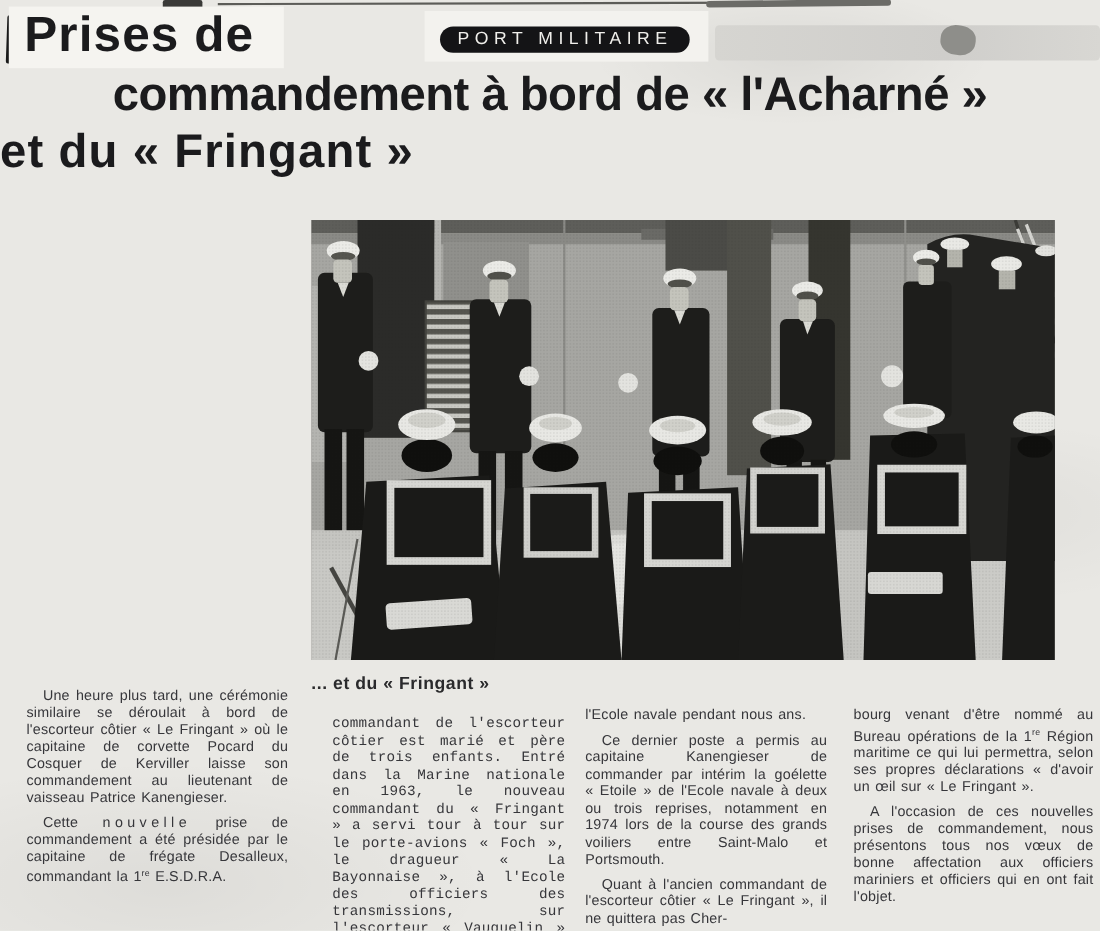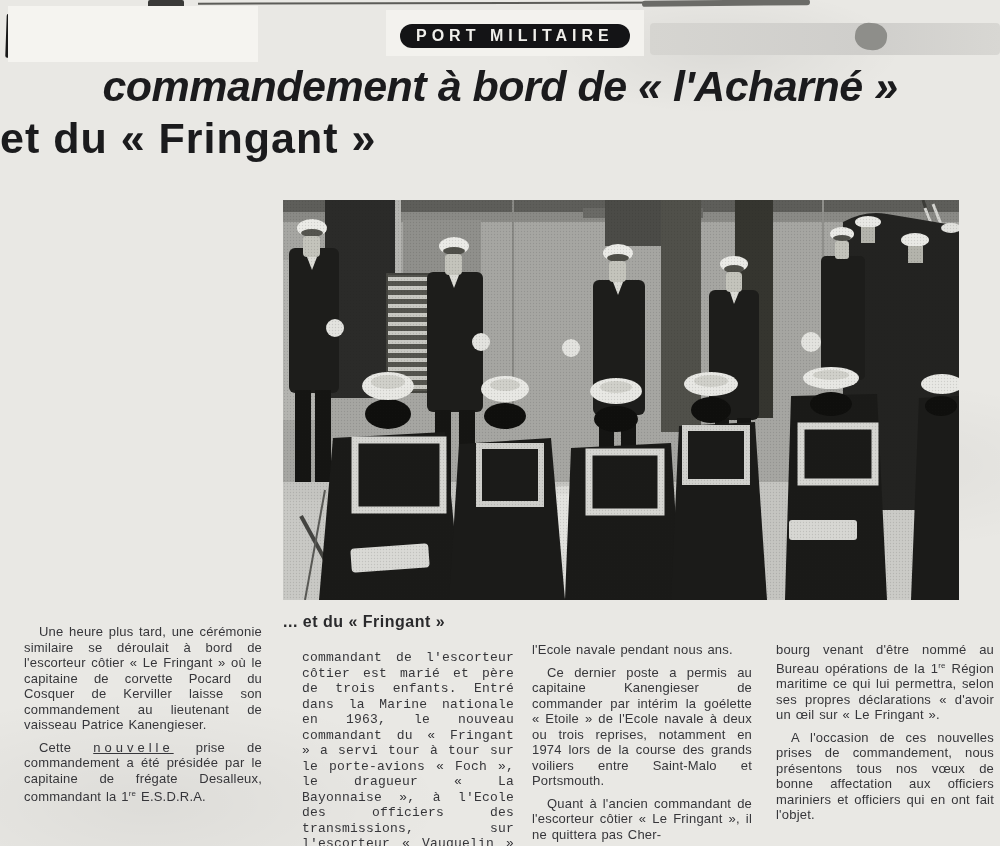--- a/index.html
+++ b/index.html
@@ -22,62 +22,63 @@
   .a-topright-bar{left:642px;top:0;width:168px;height:6px;background:#6b6b67;transform:rotate(-0.6deg);border-radius:3px;}
   .a-gray-band{left:650px;top:23px;width:350px;height:32px;background:linear-gradient(90deg,#d6d5d1,#cfcecb 60%,#d8d7d3);border-radius:4px;}
   .a-dark-smudge{left:855px;top:23px;width:32px;height:27px;background:#8e8e8a;border-radius:45%;transform:rotate(8deg);}
   .a-left-mark{left:6px;top:14px;width:13px;height:44px;background:#191919;border-radius:2px;transform:rotate(2deg);}
   .a-p-smudge{left:148px;top:0;width:36px;height:8px;background:#3a3a38;border-radius:2px;}
   
   .hl-white-1{left:8px;top:6px;width:250px;height:56px;background:#f5f4f0;}
   .hl-white-2{left:386px;top:10px;width:258px;height:46px;background:#f3f2ee;}
   .headline{position:absolute;color:#1b1b1d;font-weight:bold;white-space:nowrap;}
   .hl1{left:22px;top:5px;font-size:45px;letter-spacing:1px;}
-  .hl2{left:0;top:62px;width:1000px;text-align:center;font-size:43px;letter-spacing:-0.5px;font-style:italic;}
+  .hl2{left:0;top:62px;width:1000px;text-align:center;font-size:43px;letter-spacing:-0.5px;}
   .hl3{left:0;top:114px;width:858px;text-align:left;font-size:43px;letter-spacing:1px;}
   .badge{
     position:absolute;left:400px;top:24px;height:24px;line-height:24px;
     background:#141416;color:#f0efeb;border-radius:12px;
-    padding:0 16px;font-size:16px;letter-spacing:5px;font-weight:700;
+    padding:0 16px;font-size:16px;letter-spacing:5px;font-weight:400;
   }
   
   .photo{position:absolute;left:283px;top:200px;width:676px;height:400px;background:#a6a6a2;}
   .photo svg{display:block;width:676px;height:400px;}
   .caption{
     position:absolute;left:283px;top:613px;width:676px;
     font-size:16px;font-weight:bold;color:#2a2a2c;letter-spacing:0.5px;
   }
   
   .col{
     position:absolute;color:#36363a;font-size:13px;line-height:15.5px;
     text-align:justify;letter-spacing:0.2px;word-spacing:1px;hyphens:auto;
   }
   .col p{margin:0 0 7px 16px;}
   .col p.indent{text-indent:15px;}
   .c1{left:8px;top:624px;width:254px;}
   .c2{left:286px;top:650px;width:228px;font-family:Liberation Mono, monospace;}
   .c3{left:516px;top:642px;width:236px;}
   .c4{left:760px;top:642px;width:234px;}
   .sup{vertical-align:super;font-size:8px;}
-  .spaced{letter-spacing:4px;text-decoration:underline;}
+  .spaced{letter-spacing:4px;}
 </style>
 </head>
 <body>
 
 <div class="page">
 
   <div class="artifact a-topline"></div>
   <div class="artifact a-topright-bar"></div>
   <div class="artifact a-gray-band"></div>
   <div class="artifact a-dark-smudge"></div>
   <div class="artifact a-left-mark"></div>
   <div class="artifact a-p-smudge"></div>
 
   <div class="artifact hl-white-1"></div>
   <div class="artifact hl-white-2"></div>
+  <div class="headline hl1">Prises de</div>
   <div class="badge">PORT MILITAIRE</div>
   <div class="headline hl2">commandement à bord de « l'Acharné »</div>
   <div class="headline hl3">et du « Fringant »</div>
 
   <div class="photo">
     <svg viewBox="0 0 676 400" preserveAspectRatio="none">
       <defs>
         <pattern id="halftone" width="3" height="3" patternUnits="userSpaceOnUse">
           <circle cx="1.5" cy="1.5" r="0.65" fill="#1e1e1c"></circle>
         </pattern>

